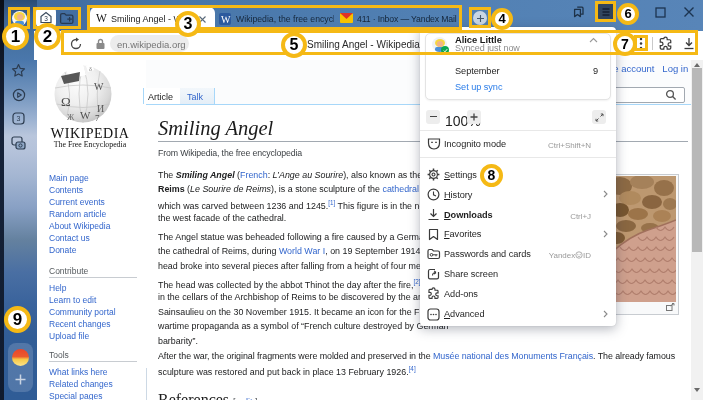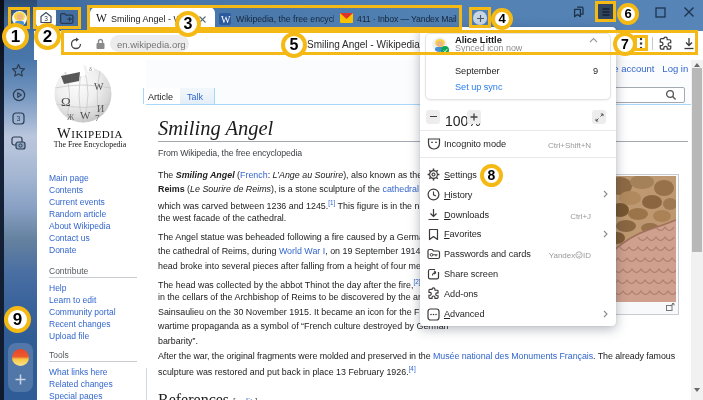--- a/index.html
+++ b/index.html
@@ -146,21 +146,21 @@
   <path d="M8 12 L27 8 L26 17 L11 20 Z" fill="#575757"></path>
   <path d="M33 2 L39 0 L41 6 L35 8 Z" fill="#ffffff"></path>
   <text x="8" y="42" font-size="13" fill="#4a4a4a" font-family="Liberation Serif">Ω</text>
   <text x="41" y="26" font-size="10" fill="#4f4f4f" font-family="Liberation Serif">W</text>
   <text x="44" y="48" font-size="10" fill="#5a5a5a" font-family="Liberation Serif">И</text>
   <text x="27" y="55" font-size="11" fill="#4f4f4f" font-family="Liberation Serif">W</text>
   <text x="14" y="56" font-size="8" fill="#6a6a6a" font-family="Liberation Serif">Ж</text>
   <text x="42" y="57" font-size="9" fill="#4f4f4f" font-family="Liberation Serif">7</text>
   <text x="36" y="7" font-size="6" fill="#7a7a7a" font-family="Liberation Serif">δ</text>
 </svg>
-<div class="abs nw" style="left:50px;top:125px;width:80px;text-align:center;font-family:'Liberation Serif',serif;font-size:14.5px;letter-spacing:0.5px;color:#111;">W<span style="font-size:11px">IKIPEDIA</span></div>
+<div class="abs nw" style="left:50px;top:125px;width:80px;text-align:center;font-family:'Liberation Serif',serif;font-size:14.5px;letter-spacing:0.5px;color:#111;">W<span style="font-size:14px">IKIPEDIA</span></div>
 <div class="abs nw" style="left:50px;top:140px;width:80px;text-align:center;font-family:'Liberation Serif',serif;font-size:7.8px;color:#111;">The Free Encyclopedia</div>
 
 <div class="abs" style="left:49px;top:171.5px;font-size:8.5px;line-height:12.1px;color:#3366cc;">
 Main page<br>Contents<br>Current events<br>Random article<br>About Wikipedia<br>Contact us<br>Donate
 </div>
 <div class="abs nw" style="left:49px;top:266px;font-size:8.5px;color:#54595d;">Contribute</div>
 <div class="abs" style="left:49px;top:277px;width:88px;height:1px;background:#c8ccd1;"></div>
 <div class="abs" style="left:49px;top:282px;font-size:8.5px;line-height:12.1px;color:#3366cc;">
 Help<br>Learn to edit<br>Community portal<br>Recent changes<br>Upload file
 </div>
@@ -258,21 +258,21 @@
   <div class="abs" style="left:12px;top:10px;width:15px;height:15px;border-radius:50%;background:#eef2f6;overflow:hidden;">
     <div class="abs" style="left:2.5px;top:1.5px;width:10px;height:8px;border-radius:50%;background:#f7d63f;"></div>
     <div class="abs" style="left:4.5px;top:4px;width:6px;height:5.5px;border-radius:50%;background:#f0b48a;"></div>
     <div class="abs" style="left:3px;top:10px;width:9px;height:5px;border-radius:2px;background:#4a90d9;"></div>
   </div>
   <div class="abs" style="left:21px;top:19px;width:8px;height:8px;border-radius:50%;background:#0ca750;"></div>
   <svg class="abs" style="left:22.5px;top:20.5px;" width="5" height="5" viewBox="0 0 5 5">
       <path d="M0.8 2.6 L2 3.8 L4.2 1.2" stroke="#fff" stroke-width="1" fill="none"></path>
     </svg>
   <div class="abs nw" style="left:35px;top:7px;font-size:9.4px;font-weight:bold;color:#1a1a1a;">Alice Little</div>
-  <div class="abs nw" style="left:35px;top:16px;font-size:9px;color:#8c8c8c;">Synced icon now</div>
+  <div class="abs nw" style="left:35px;top:16px;font-size:9px;color:#8c8c8c;">Synced just now</div>
   <svg class="abs" style="left:169px;top:10px;" width="9" height="6" viewBox="0 0 9 6">
       <path d="M1 5 L4.5 1.5 L8 5" fill="none" stroke="#9a9a9a" stroke-width="1.1"></path>
     </svg>
   <div class="abs nw" style="left:35px;top:39px;">September</div>
   <div class="abs nw" style="left:173px;top:39px;">9</div>
   <div class="abs nw" style="left:35px;top:55px;color:#2b7de9;">Set up sync</div>
 
   <div class="abs" style="left:6px;top:82.5px;width:14px;height:14px;background:#ededed;border-radius:3px;"></div>
   <div class="abs" style="left:9.5px;top:89px;width:7px;height:1.4px;background:#444;"></div>
   <div class="abs nw" style="left:25px;top:86px;font-size:14px;">100%</div>
@@ -307,21 +307,21 @@
     <circle cx="6.5" cy="6.5" r="5.4" fill="none" stroke="#3a3a3a" stroke-width="1.2"></circle>
     <path d="M6.5 3.4 L6.5 6.8 L9 8" fill="none" stroke="#3a3a3a" stroke-width="1.1"></path>
   </svg>
   <div class="abs nw" style="left:24px;top:162.5px;"><u>H</u>istory</div>
   <svg class="abs" style="left:183px;top:163px;" width="5" height="8" viewBox="0 0 5 8">
       <path d="M1 1 L4 4 L1 7" fill="none" stroke="#8a8a8a" stroke-width="1.1"></path>
     </svg>
   <svg class="abs" style="left:7px;top:181px;" width="13" height="13" viewBox="0 0 13 13">
     <path d="M6.5 1 L6.5 8 M3.5 5.5 L6.5 8.5 L9.5 5.5 M1.5 11.5 L11.5 11.5" fill="none" stroke="#3a3a3a" stroke-width="1.2"></path>
   </svg>
-  <div class="abs nw" style="left:24px;top:182.5px;"><u>D</u>ownloads</div>
+  <div class="abs nw" style="left:24px;top:182.5px;font-weight:bold;"><u>D</u>ownloads</div>
   <div class="abs nw" style="right:9px;top:184.5px;font-size:8px;color:#9a9a9a;">Ctrl+J</div>
   <svg class="abs" style="left:8px;top:200.5px;" width="11" height="13" viewBox="0 0 11 13">
     <path d="M1.5 1.5 L9.5 1.5 L9.5 11.5 L5.5 8.5 L1.5 11.5 Z" fill="none" stroke="#3a3a3a" stroke-width="1.2" stroke-linejoin="round"></path>
   </svg>
   <div class="abs nw" style="left:24px;top:202px;"><u>F</u>avorites</div>
   <svg class="abs" style="left:183px;top:202.5px;" width="5" height="8" viewBox="0 0 5 8">
       <path d="M1 1 L4 4 L1 7" fill="none" stroke="#8a8a8a" stroke-width="1.1"></path>
     </svg>
   <svg class="abs" style="left:7px;top:221px;" width="14" height="12" viewBox="0 0 14 12">
     <path d="M1 3 Q1 1.5 2.5 1.5 L5 1.5 L6.5 3 L11 3 Q12.5 3 12.5 4.5 L12.5 9 Q12.5 10.5 11 10.5 L2.5 10.5 Q1 10.5 1 9 Z" fill="none" stroke="#3a3a3a" stroke-width="1.2"></path>

